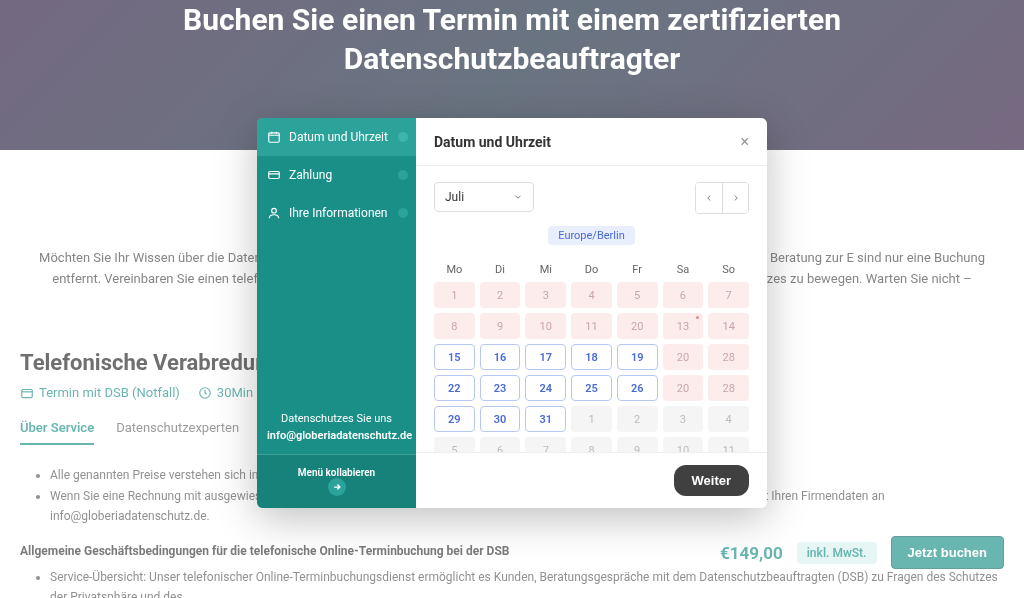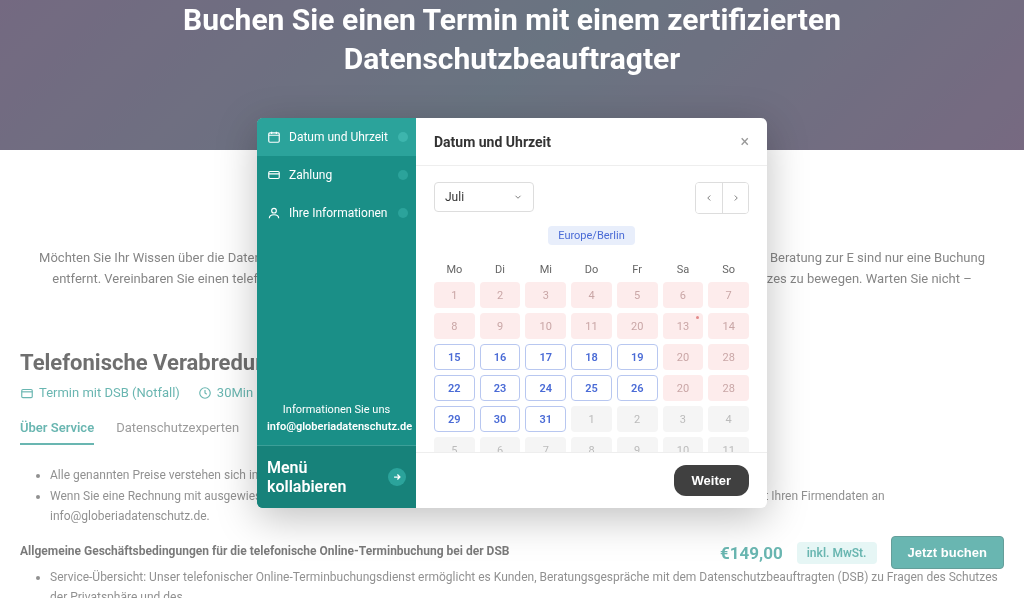--- a/index.html
+++ b/index.html
@@ -86,21 +86,21 @@
   .sidebar-item svg { width:14px; height:14px; flex-shrink:0;}
   .status-dot {
     position:absolute; right:8px; top:50%; transform:translateY(-50%);
     width:10px; height:10px; border-radius:50%;
     background:#2ba39b;
   }
   .sidebar-item.active .status-dot { background:#3db5ad;}
   .sidebar-spacer { flex:1;}
   .sidebar-footer { padding:10px; text-align:center; font-size:11px; line-height:1.5; border-bottom: 1px solid rgba(255,255,255,0.15);}
   .sidebar-footer a { color:#fff; text-decoration:none; font-weight:600;}
-  .collapse-row { display:flex; align-items:center; justify-content:space-between; padding:12px 10px; background:#17827a; font-size:16px; font-weight:600;}
+  .collapse-row { display:flex; align-items:center; justify-content:space-between; padding:12px 10px; background:#17827a; font-size:10px; font-weight:600;flex-direction:column;}
   .collapse-row .circ { width:18px; height:18px; border-radius:50%; background:#2ba39b; display:flex; align-items:center; justify-content:center;}
   .collapse-row .circ svg { width:10px; height:10px;}
 
   .panel { flex:1; display:flex; flex-direction:column; }
   .panel-header { display:flex; justify-content:space-between; align-items:center; padding:14px 18px; font-size:14px; font-weight:700; color:#333; border-bottom:1px solid #eee;}
   .panel-header .close { color:#999; cursor:pointer; font-size:16px; font-weight:400;}
   .panel-body { padding:16px 18px; flex:1; overflow:auto;}
   .controls { display:flex; align-items:flex-start; gap:10px; margin-bottom:10px;}
   .select { border:1px solid #ddd; border-radius:4px; padding:7px 10px; font-size:12px; display:flex; align-items:center; justify-content:space-between; cursor:pointer; background:#fff; color:#333;}
   .select.month { width:100px;}
@@ -211,21 +211,21 @@
       <div class="sidebar-item">
         <svg viewBox="0 0 24 24" fill="none" stroke="#fff" stroke-width="2">
             <circle cx="12" cy="8" r="4"></circle>
             <path d="M4 21c0-4 4-6 8-6s8 2 8 6"></path>
           </svg>
         <span>Ihre Informationen</span>
         <span class="status-dot"></span>
       </div>
       <div class="sidebar-spacer"></div>
       <div class="sidebar-footer">
-        <div>Informationen Sie uns</div>
+        <div>Datenschutzes Sie uns</div>
         <a>info@globeriadatenschutz.de</a>
       </div>
       <div class="collapse-row">
         <span>Menü kollabieren</span>
         <span class="circ">
           <svg viewBox="0 0 24 24" fill="none" stroke="#fff" stroke-width="3">
               <path d="M5 12h14M13 6l6 6-6 6"></path>
             </svg>
         </span>
       </div>

